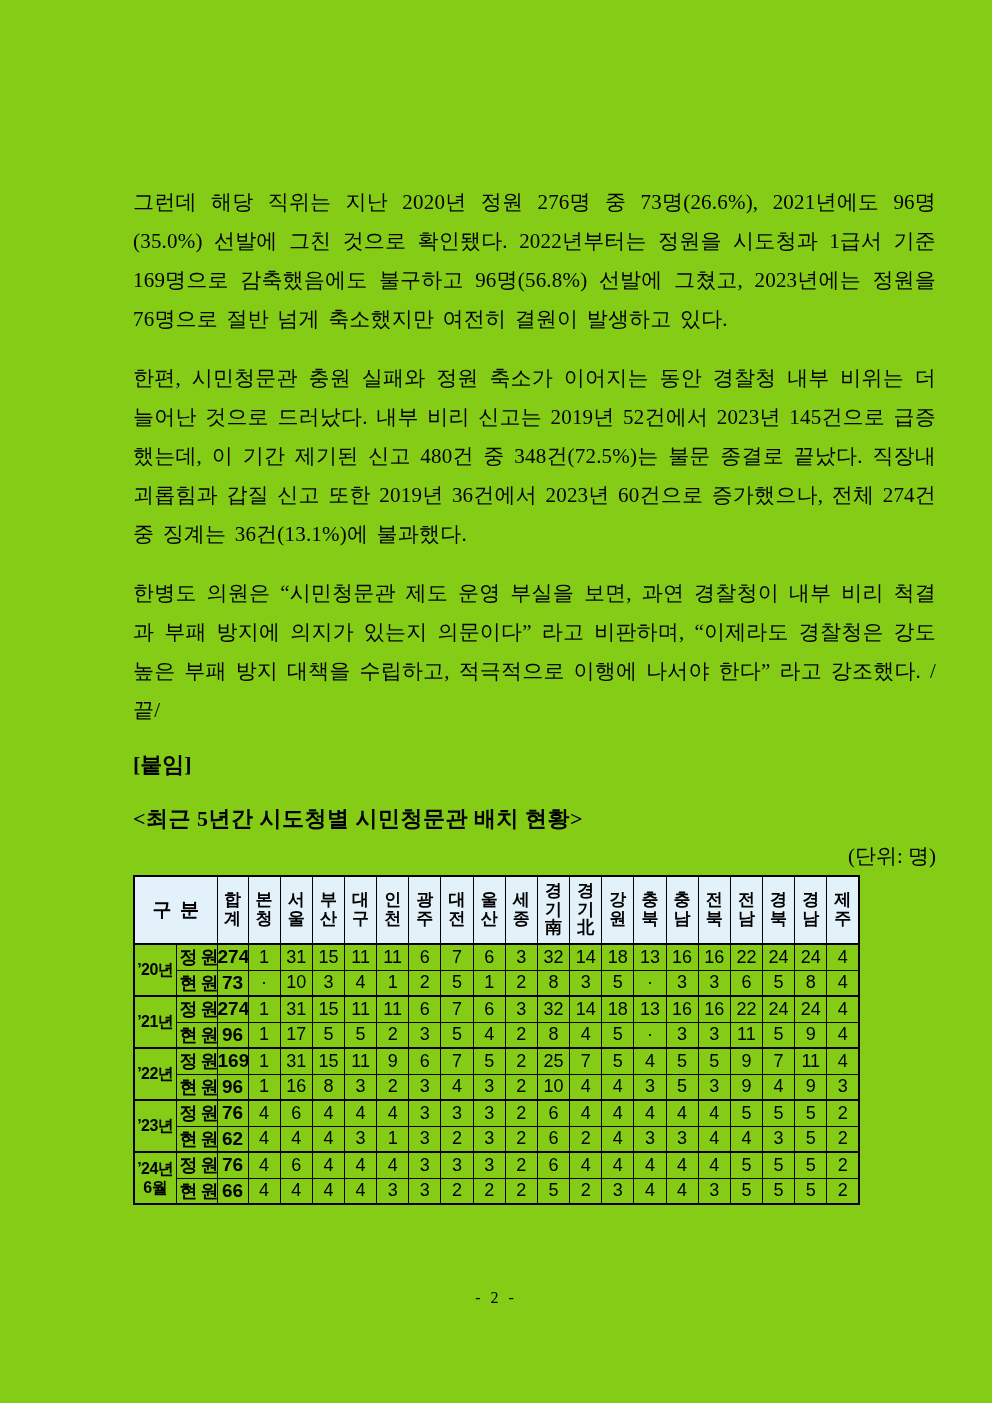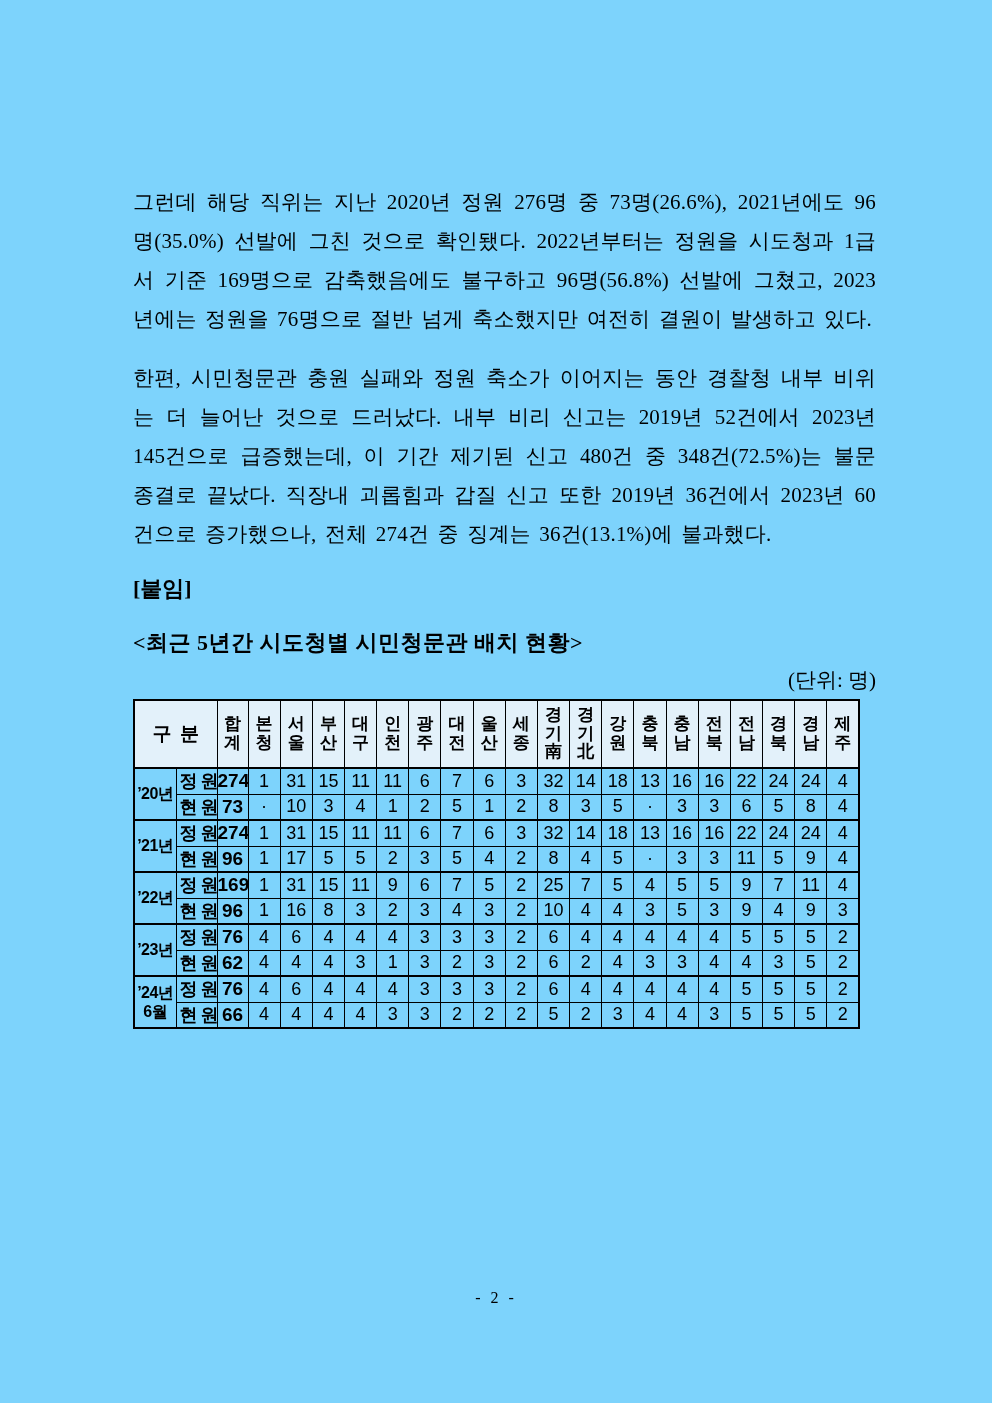--- a/index.html
+++ b/index.html
@@ -1,25 +1,25 @@
 <!DOCTYPE html>
 <html><head>
 <meta charset="utf-8">
 <style>
   html, body { margin: 0; padding: 0; background: #ffffff; }
   .page {
     position: relative;
     width: 992px;
     height: 1403px;
     margin: 0 auto;
-    background: #7dd3fc;
+    background: #84cc16;
     color: #000000;
     font-family: "Liberation Serif", "DejaVu Serif", serif;
     box-sizing: border-box;
-    padding: 183px 116px 0 133px;
+    padding: 183px 56px 0 133px;
     overflow: hidden;
   }
   p.para {
     margin: 0 0 20px 0;
     font-size: 21px;
     line-height: 39px;
     text-align: justify;
     letter-spacing: 0.2px;
     word-spacing: 3px;
   }
@@ -103,20 +103,21 @@
 </style>
 </head>
 <body>
 
 <div class="page">
 
   <p class="para">그런데 해당 직위는 지난 2020년 정원 276명 중 73명(26.6%), 2021년에도 96명(35.0%) 선발에 그친 것으로 확인됐다. 2022년부터는 정원을 시도청과 1급서 기준 169명으로 감축했음에도 불구하고 96명(56.8%) 선발에 그쳤고, 2023년에는 정원을 76명으로 절반 넘게 축소했지만 여전히 결원이 발생하고 있다.</p>
 
   <p class="para">한편, 시민청문관 충원 실패와 정원 축소가 이어지는 동안 경찰청 내부 비위는 더 늘어난 것으로 드러났다. 내부 비리 신고는 2019년 52건에서 2023년 145건으로 급증했는데, 이 기간 제기된 신고 480건 중 348건(72.5%)는 불문 종결로 끝났다. 직장내 괴롭힘과 갑질 신고 또한 2019년 36건에서 2023년 60건으로 증가했으나, 전체 274건 중 징계는 36건(13.1%)에 불과했다.</p>
 
+  <p class="para">한병도 의원은 “시민청문관 제도 운영 부실을 보면, 과연 경찰청이 내부 비리 척결과 부패 방지에 의지가 있는지 의문이다” 라고 비판하며, “이제라도 경찰청은 강도 높은 부패 방지 대책을 수립하고, 적극적으로 이행에 나서야 한다” 라고 강조했다. /끝/</p>
 
   <p class="attachment">[붙임]</p>
 
   <h2 class="table-title">&lt;최근 5년간 시도청별 시민청문관 배치 현황&gt;</h2>
 
   <div class="unit-note">(단위: 명)</div>
 
   <table class="deploy">
     <colgroup id="table-cols">
         <col style="width: 42px;">

